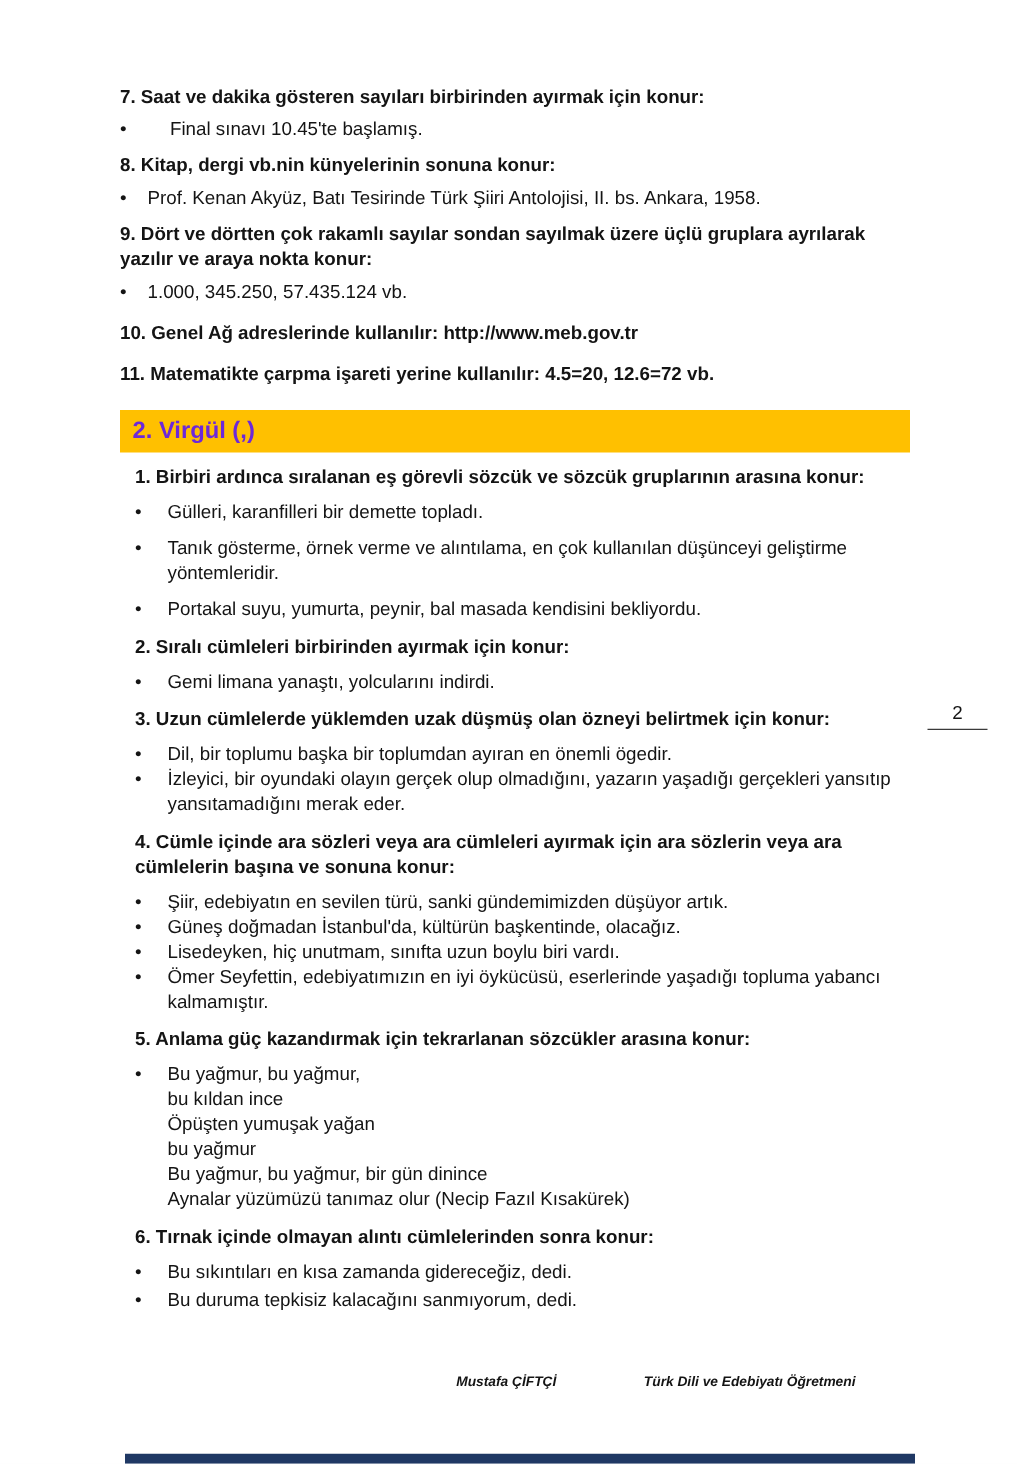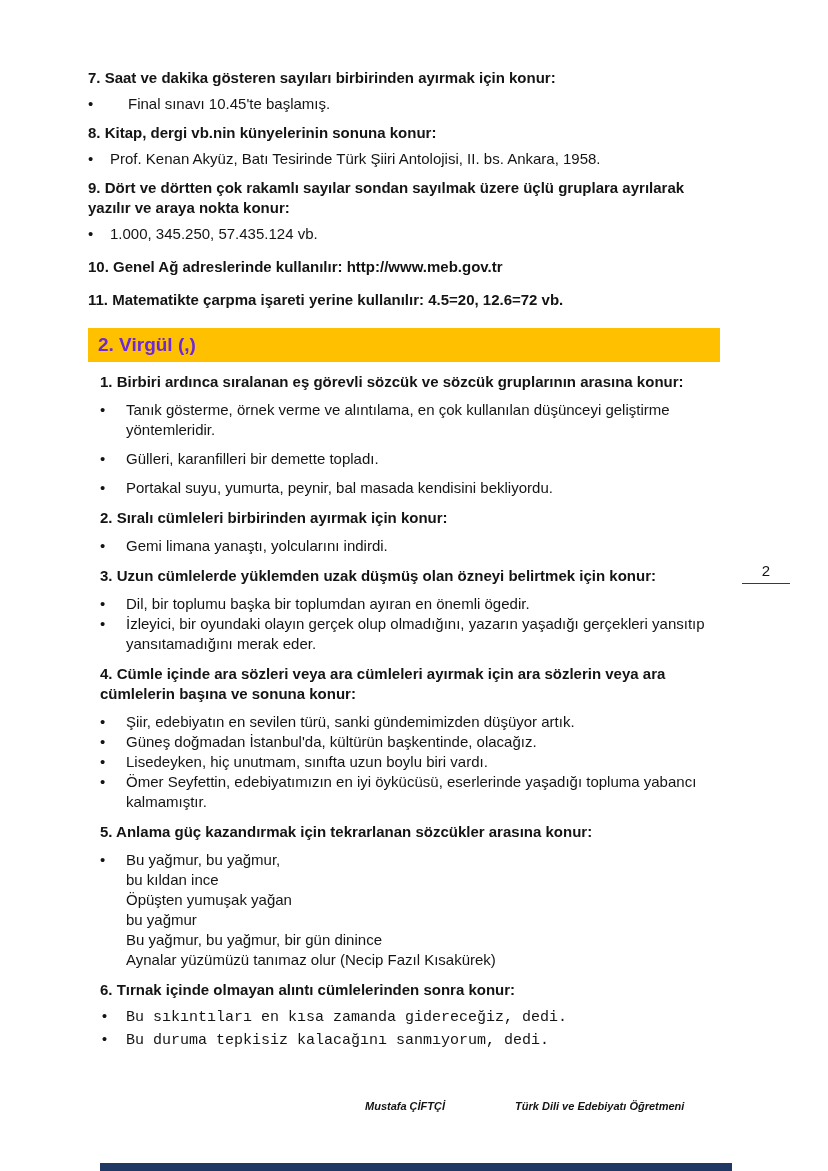--- a/index.html
+++ b/index.html
@@ -1,19 +1,19 @@
 <!DOCTYPE html>
 <html style="--highlight: #FFC000; --bar: #1F3864;"><head>
 <meta charset="utf-8">
 <style>
   html,body{margin:0;padding:0;}
   body{width:828px;height:1171px;background:#fafafa;}
   .page{position:relative;width:828px;height:1171px;background:#ffffff;overflow:hidden;
         font-family:"Liberation Sans",sans-serif;color:#141414;}
-  .content{position:absolute;left:88px;top:60px;width:632px;font-size:15px;line-height:20px;padding-top:8px;}
+  .content{position:absolute;left:96px;top:60px;width:632px;font-size:15px;line-height:20px;padding-top:8px;}
 
   .rule-heading{font-weight:700;}
   .p-rule .rule-heading{margin:9px 0 6px;}
   .p-rule:first-child .rule-heading{margin-top:0;}
   .p-rule.inline-rule .rule-heading{margin-top:13px;}
   .p-rule .bullet-row{margin:0 0 2px;}
 
   .bullet-row{display:flex;align-items:flex-start;}
   .bullet{flex:0 0 22px;}
   .bullet::before{content:"\2022";}
@@ -22,21 +22,21 @@
   .plain{font-weight:700;}
 
   .section-title{margin:18px 0 0;background:var(--highlight,#FFC000);color:#6d28d9;
                  font-size:19px;font-weight:700;padding:5px 10px;line-height:24px;}
 
   .c-rules{padding-left:12px;}
   .c-rule .rule-heading{margin:10px 0 8px;}
   .c-rule .bullet-row{margin:0;}
   .c-rule .bullet{flex:0 0 26px;}
   .c-rule.spaced .bullet-row{margin-bottom:9px;}
-  .c-rule.spaced-sm .bullet-row{margin-bottom:3px;font-family:Liberation Mono, monospace;}
+  .c-rule.spaced-sm .bullet-row{margin-bottom:3px;}
   .pre{white-space:pre-line;}
 
   .page-number{position:absolute;top:562px;right:38px;width:48px;text-align:center;
                font-size:15px;border-bottom:1px solid #3a3a3a;padding-bottom:4px;}
   .footer{position:absolute;top:1100px;left:365px;display:flex;gap:70px;
           font-weight:700;font-style:italic;font-size:11px;white-space:nowrap;}
   .bottom-bar{position:absolute;left:100px;bottom:0;width:632px;height:8px;background:var(--bar,#1F3864);}
 </style>
 </head>
 <body>
@@ -84,25 +84,25 @@
     </div>
 
     <div class="section-title">2. Virgül (,)</div>
 
     <div class="c-rules">
 
       <div class="c-rule spaced">
         <p class="rule-heading">1. Birbiri ardınca sıralanan eş görevli sözcük ve sözcük gruplarının arasına konur:</p>
         <div class="bullet-row">
           <span class="bullet"></span>
-          <span class="bullet-text">Tanık gösterme, örnek verme ve alıntılama, en çok kullanılan düşünceyi geliştirme yöntemleridir.</span>
+          <span class="bullet-text">Gülleri, karanfilleri bir demette topladı.</span>
         </div>
         <div class="bullet-row">
           <span class="bullet"></span>
-          <span class="bullet-text">Gülleri, karanfilleri bir demette topladı.</span>
+          <span class="bullet-text">Tanık gösterme, örnek verme ve alıntılama, en çok kullanılan düşünceyi geliştirme yöntemleridir.</span>
         </div>
         <div class="bullet-row">
           <span class="bullet"></span>
           <span class="bullet-text">Portakal suyu, yumurta, peynir, bal masada kendisini bekliyordu.</span>
         </div>
       </div>
 
       <div class="c-rule">
         <p class="rule-heading">2. Sıralı cümleleri birbirinden ayırmak için konur:</p>
         <div class="bullet-row">

